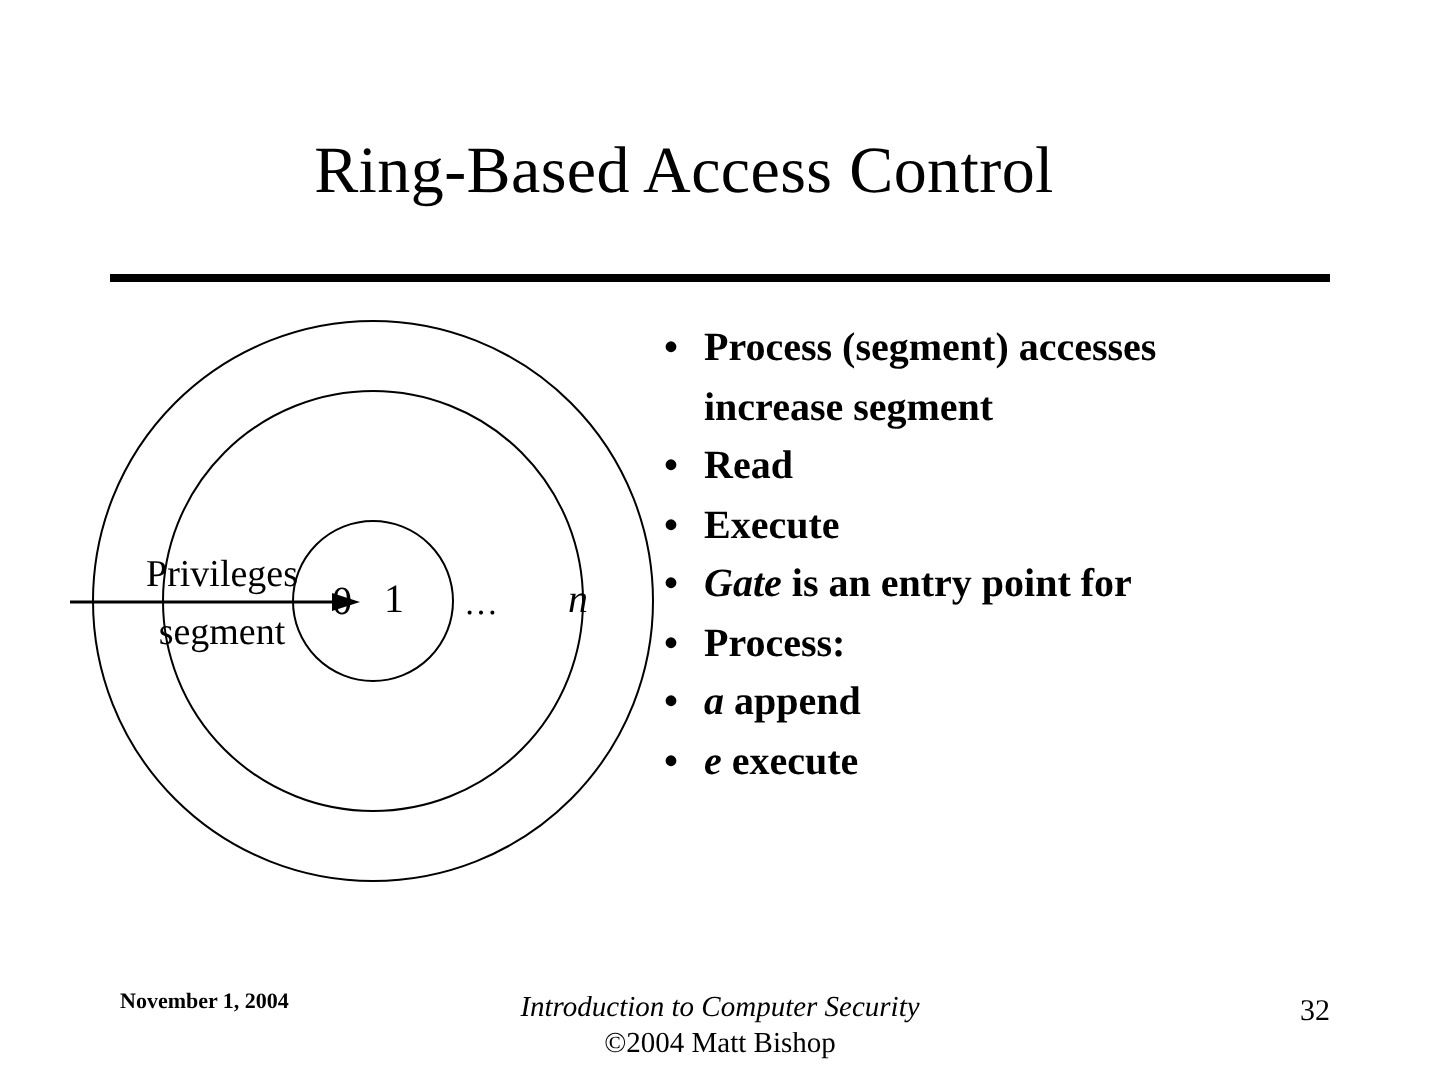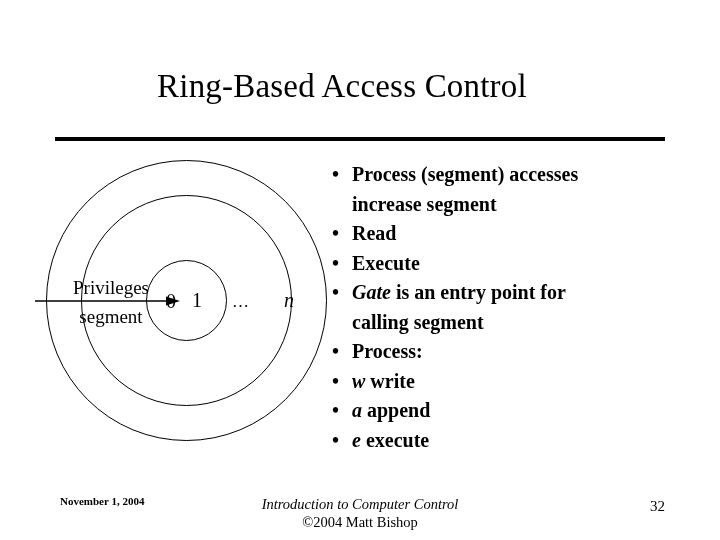--- a/index.html
+++ b/index.html
@@ -207,26 +207,24 @@
   <div class="ring-num" id="ring-label-n">n</div>
 </div>
 
 <div id="bullets">
   <ul class="blist" id="bullet-list">
       <li class="lvl1"><span class="bullet-dot">•</span><span>Process (segment) accesses</span></li>
       <li class="cont"><span>increase segment</span></li>
       <li class="lvl2"><span class="bullet-dot">•</span><span>Read</span></li>
       <li class="lvl2"><span class="bullet-dot">•</span><span>Execute</span></li>
       <li class="lvl1"><span class="bullet-dot">•</span><span class="it">Gate</span><span> is an entry point for</span></li>
-      <li class="cont"><span>calling segment</span></li>
       <li class="lvl1"><span class="bullet-dot">•</span><span>Process:</span></li>
-      <li class="lvl3"><span class="bullet-dot">•</span><span class="it">w</span><span> write</span></li>
       <li class="lvl3"><span class="bullet-dot">•</span><span class="it">a</span><span> append</span></li>
       <li class="lvl3"><span class="bullet-dot">•</span><span class="it">e</span><span> execute</span></li>
     </ul>
 </div>
 
 <div id="footer-date">November 1, 2004</div>
 <div id="footer-center">
-  <div>Introduction to Computer Control</div>
+  <div>Introduction to Computer Security</div>
   <div class="copyline">©2004 Matt Bishop</div>
 </div>
 <div id="footer-page">32</div>
 
 </body></html>

